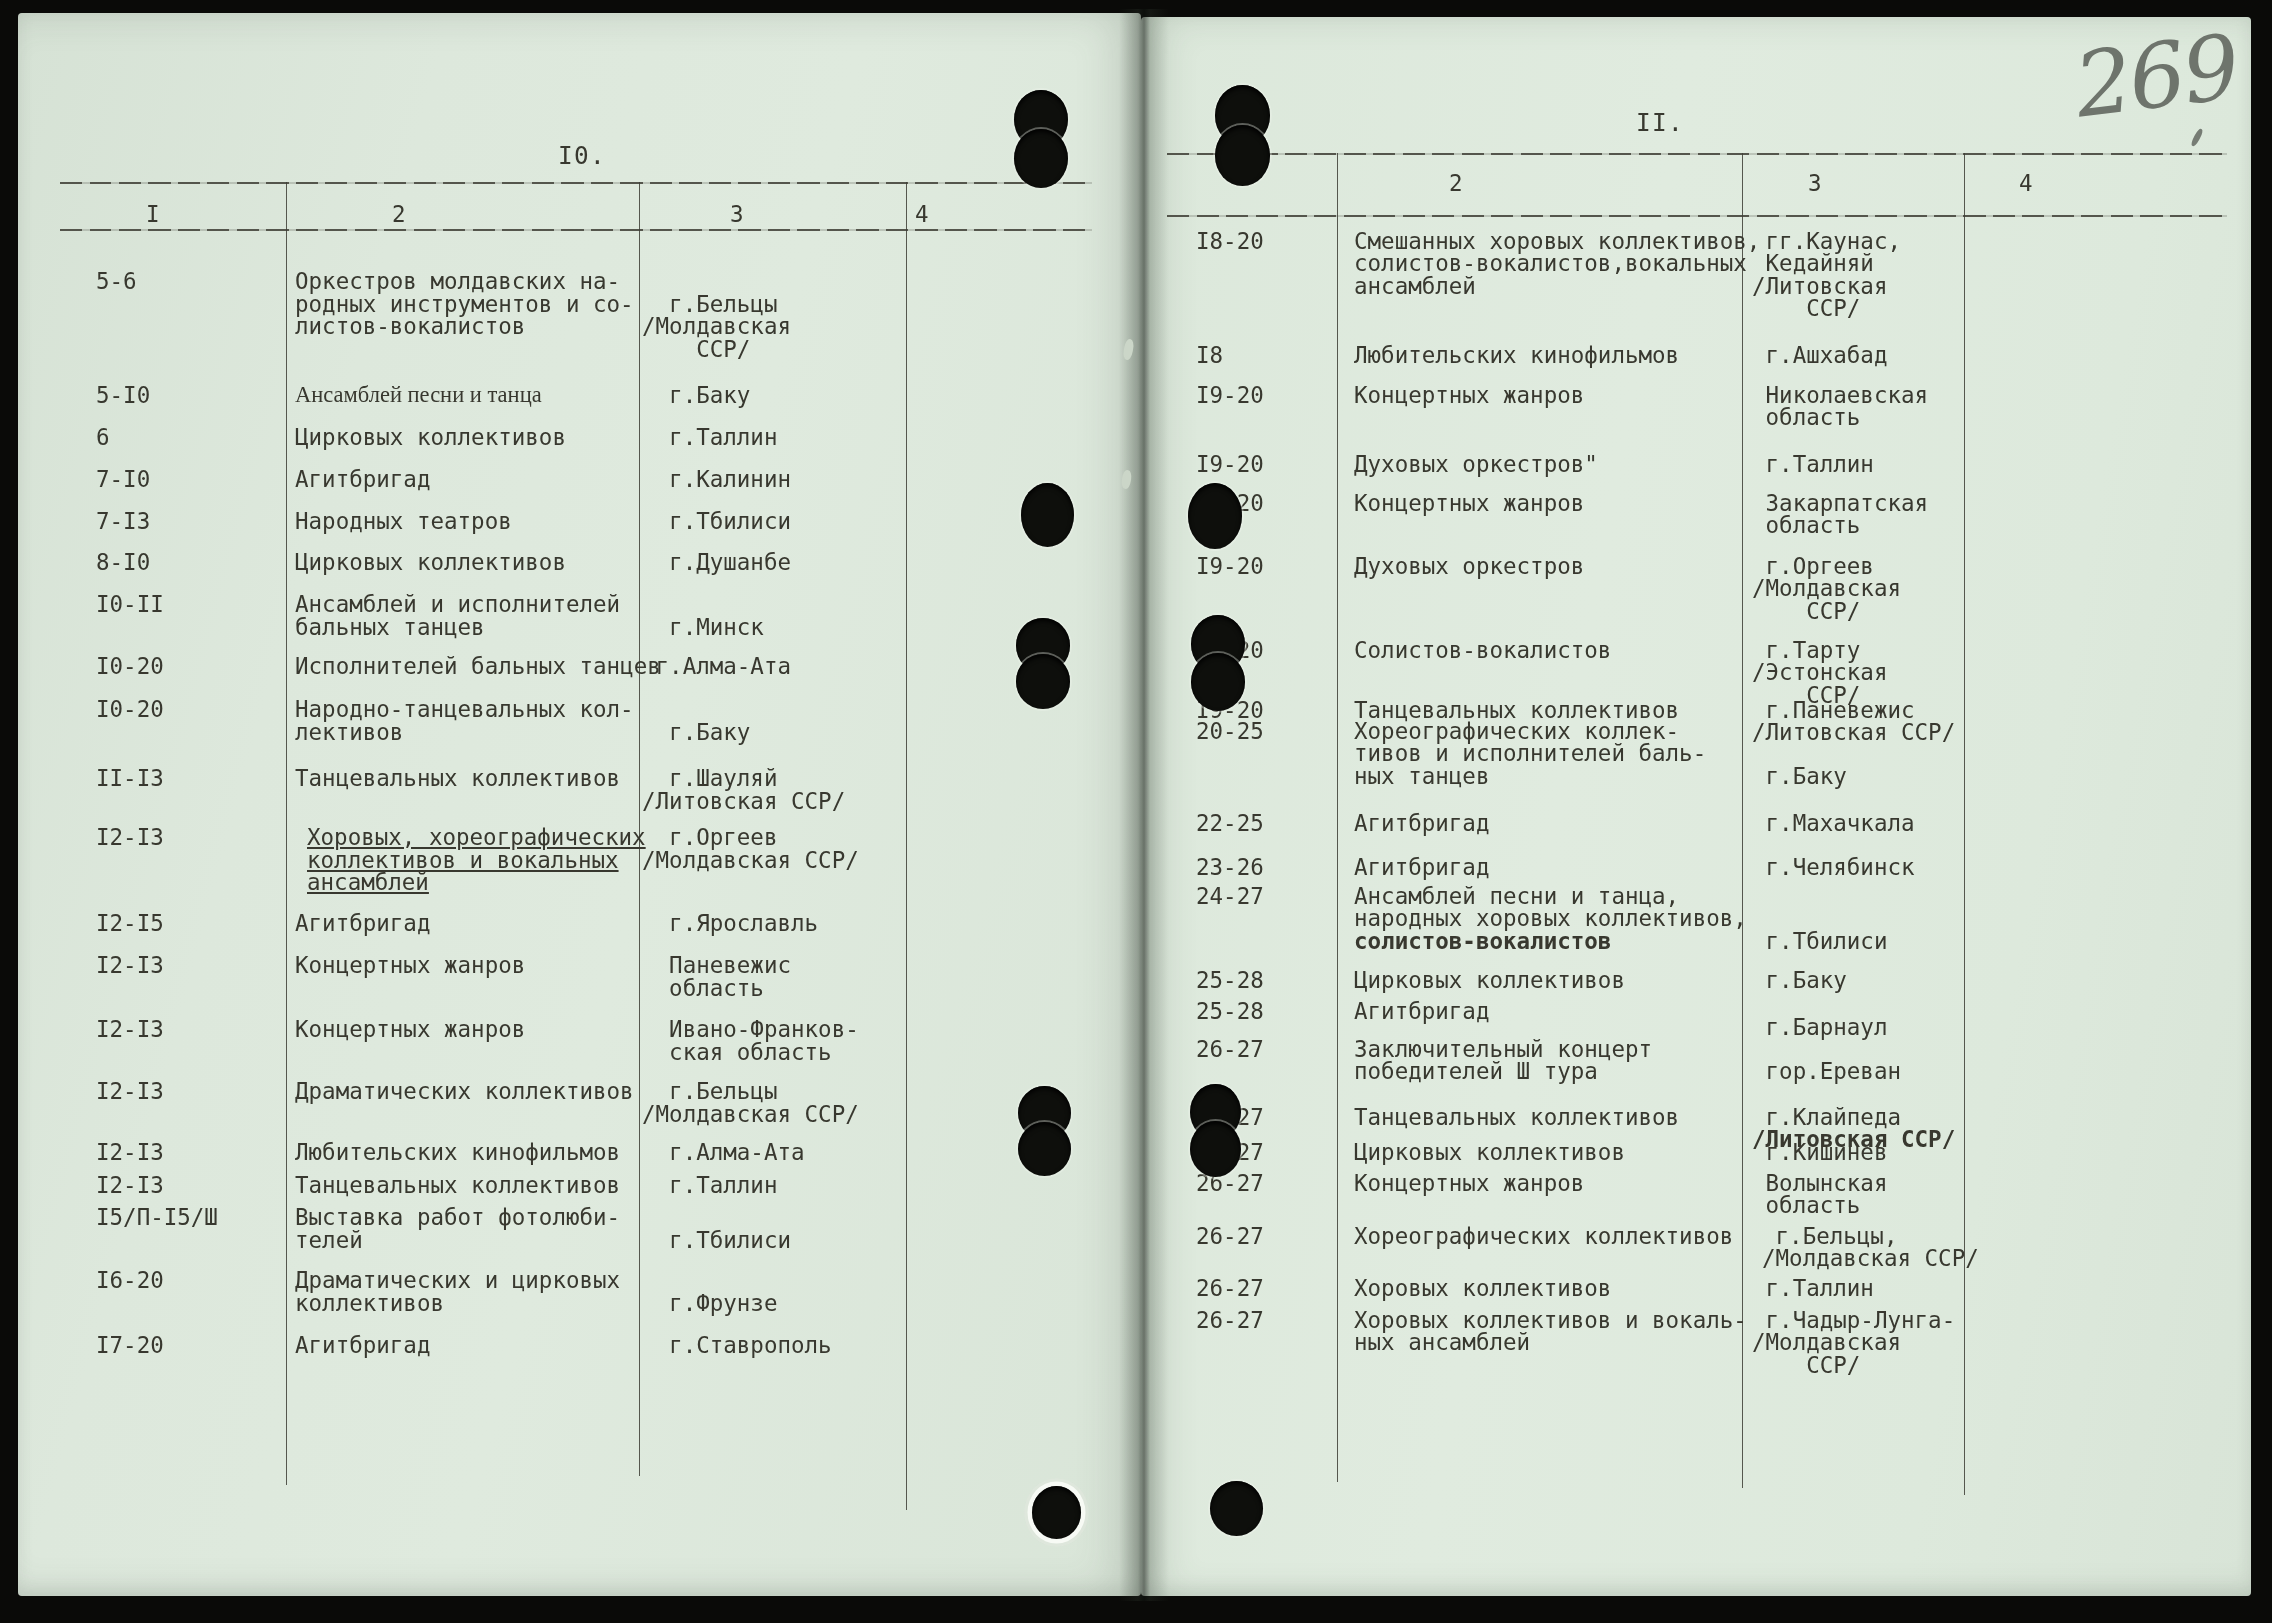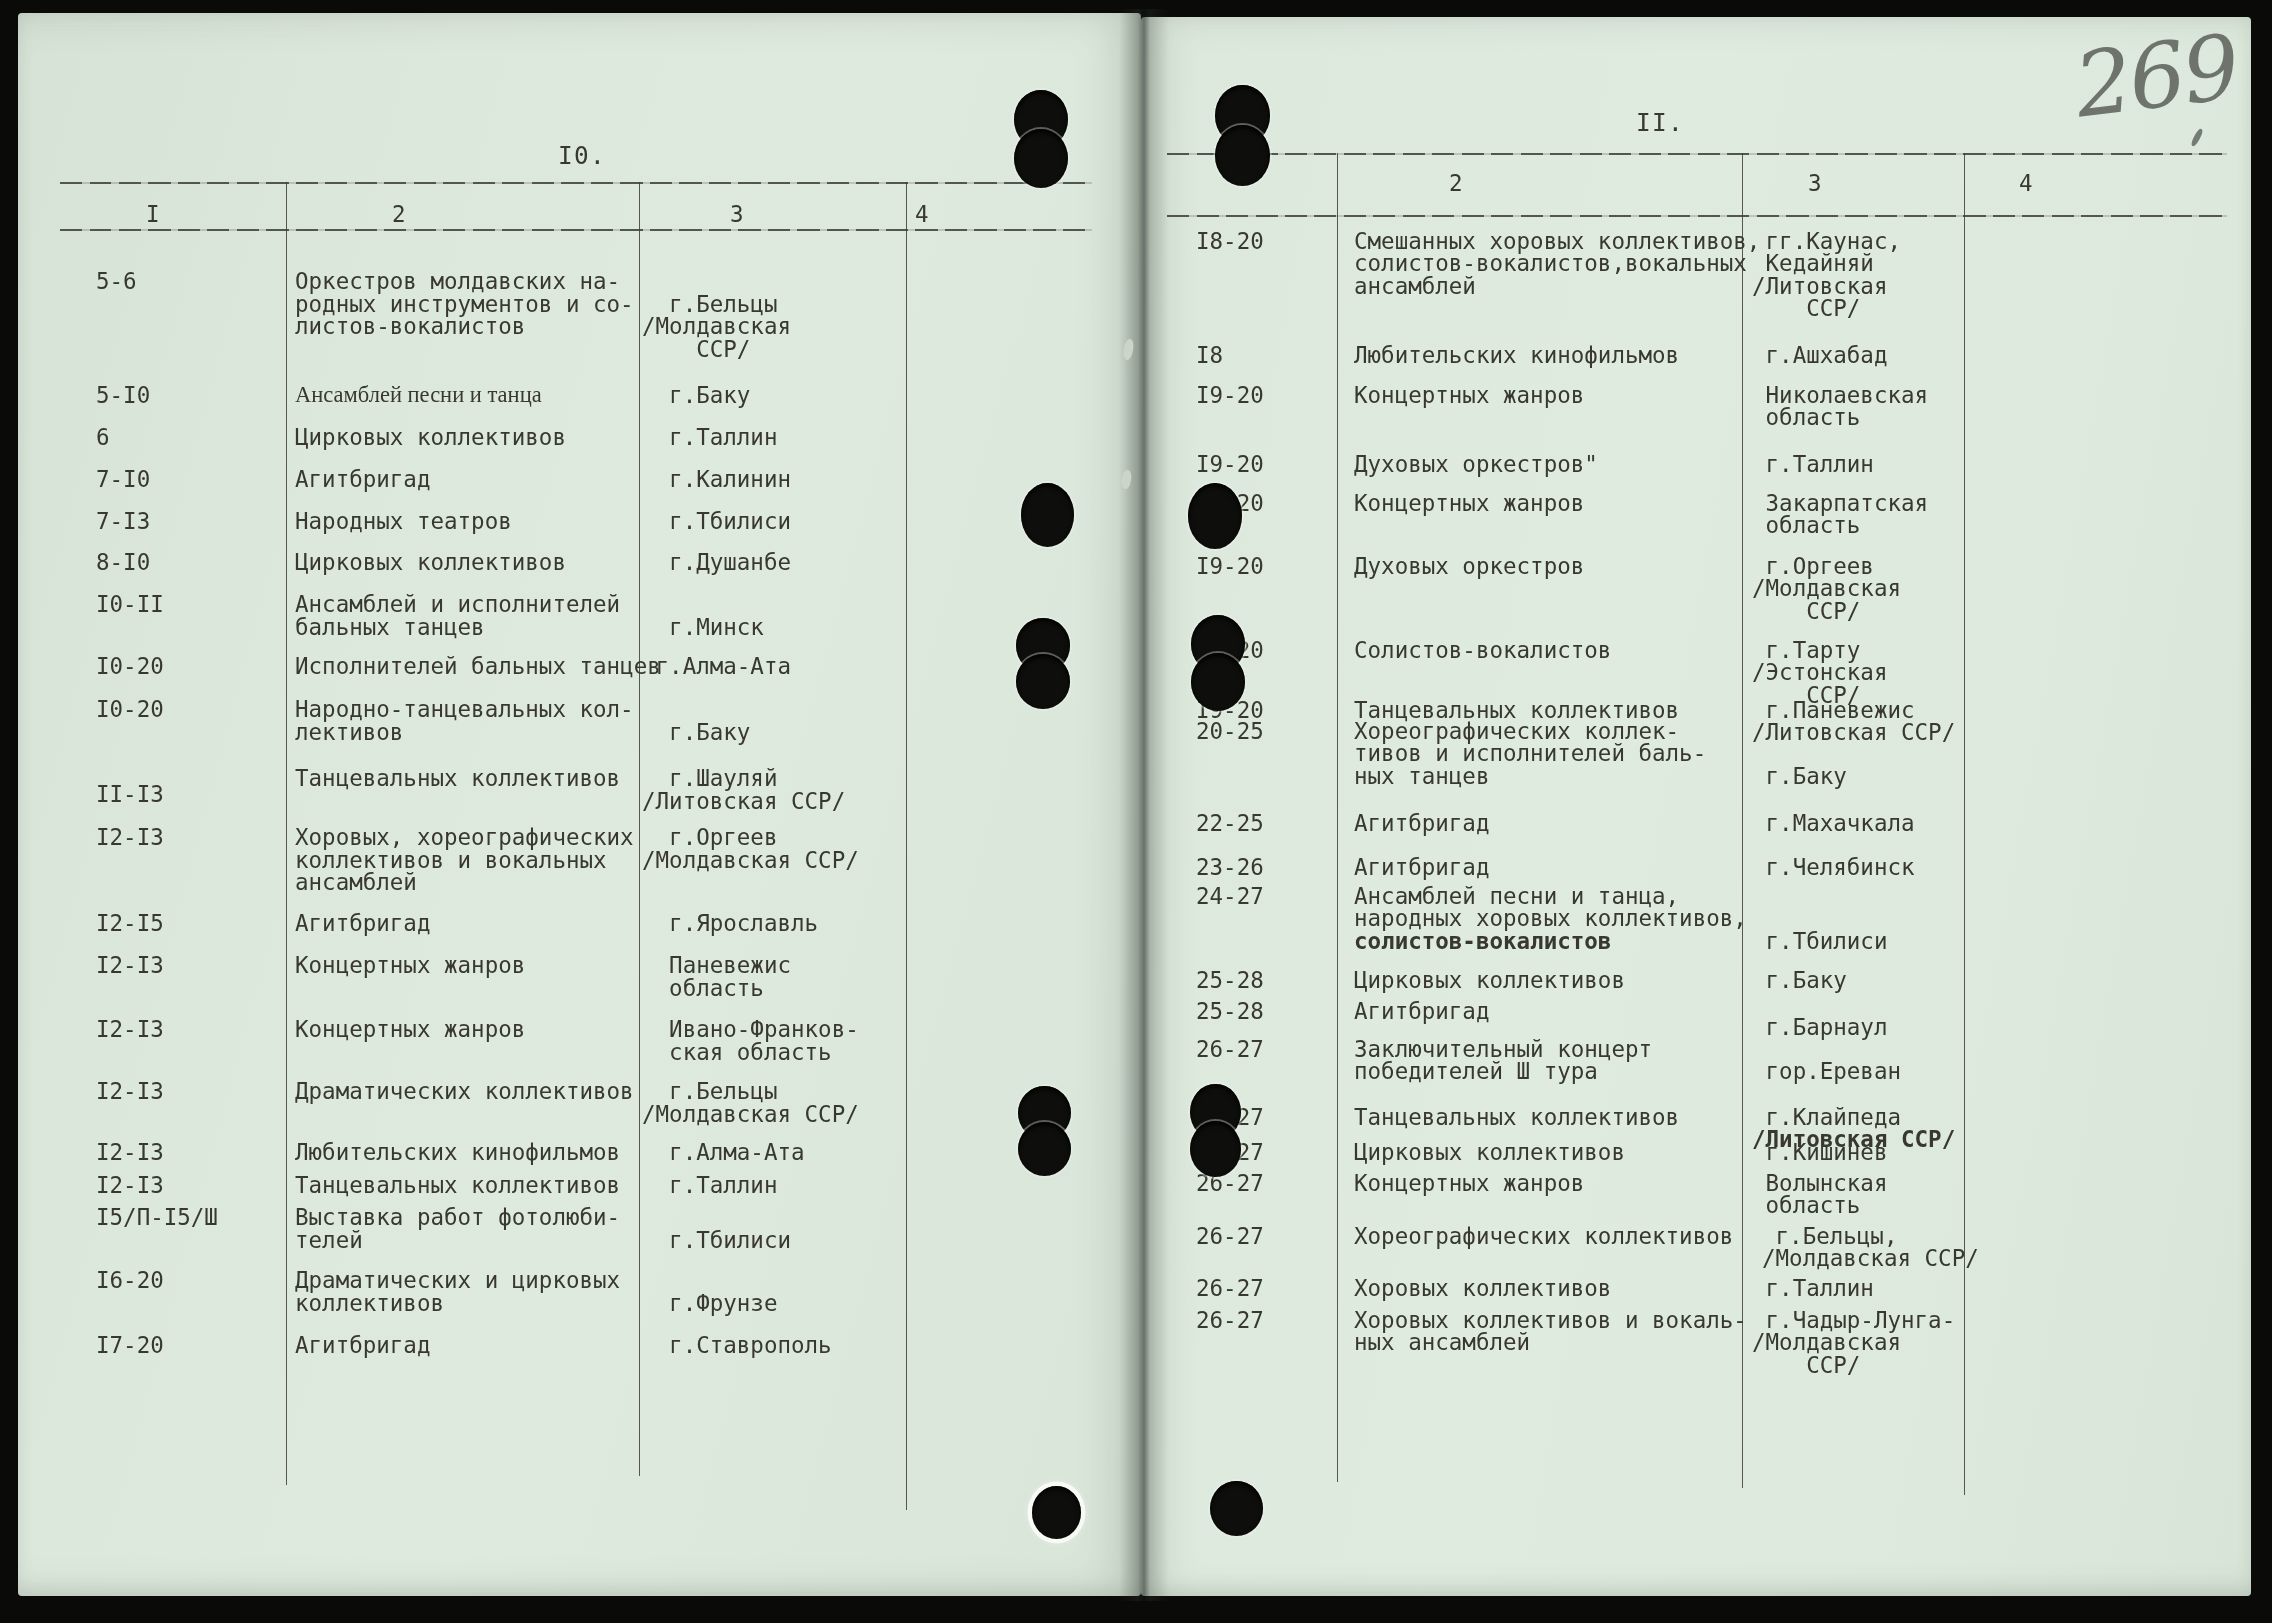--- a/index.html
+++ b/index.html
@@ -101,28 +101,28 @@
           <div class="cell" style="left: 277px;"><span>Исполнителей бальных танцев</span></div>
           <div class="cell" style="left: 624px; top: 0px;"><span> г.Алма-Ата</span></div>
         </div>
         <div class="row" style="top: 685px;">
           <div class="cell" style="left: 78px;">I0-20</div>
           <div class="cell" style="left: 277px;"><span>Народно-танцевальных кол-
 </span><span>лективов</span></div>
           <div class="cell" style="left: 624px; top: 22.5px;"><span>  г.Баку</span></div>
         </div>
         <div class="row" style="top: 754px;">
-          <div class="cell" style="left: 78px; margin-top: 16px;">II-I3</div>
+          <div class="cell" style="left: 78px;">II-I3</div>
           <div class="cell" style="left: 277px;"><span>Танцевальных коллективов</span></div>
           <div class="cell" style="left: 624px; top: 0px;"><span>  г.Шауляй
 </span><span>/Литовская ССР/</span></div>
         </div>
         <div class="row" style="top: 813px;">
           <div class="cell" style="left: 78px;">I2-I3</div>
-          <div class="cell" style="left: 277px;"><span>Хоровых, хореографических
+          <div class="cell" style="left: 289px; text-decoration: underline;"><span>Хоровых, хореографических
 </span><span>коллективов и вокальных
 </span><span>ансамблей</span></div>
           <div class="cell" style="left: 624px; top: 0px;"><span>  г.Оргеев
 </span><span>/Молдавская ССР/</span></div>
         </div>
         <div class="row" style="top: 899px;">
           <div class="cell" style="left: 78px;">I2-I5</div>
           <div class="cell" style="left: 277px;"><span>Агитбригад</span></div>
           <div class="cell" style="left: 624px; top: 0px;"><span>  г.Ярославль</span></div>
         </div>

